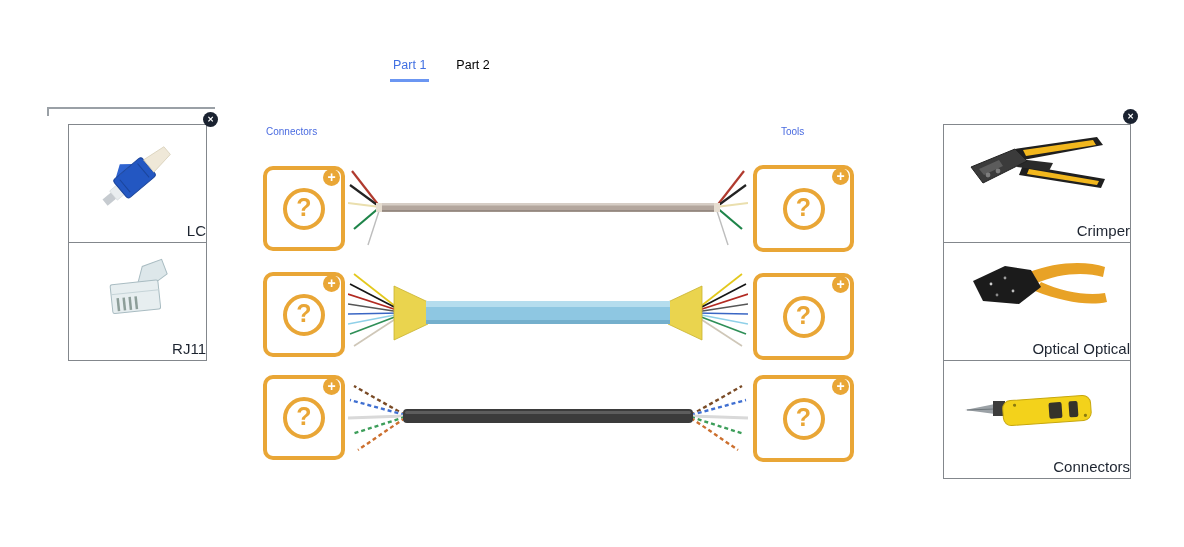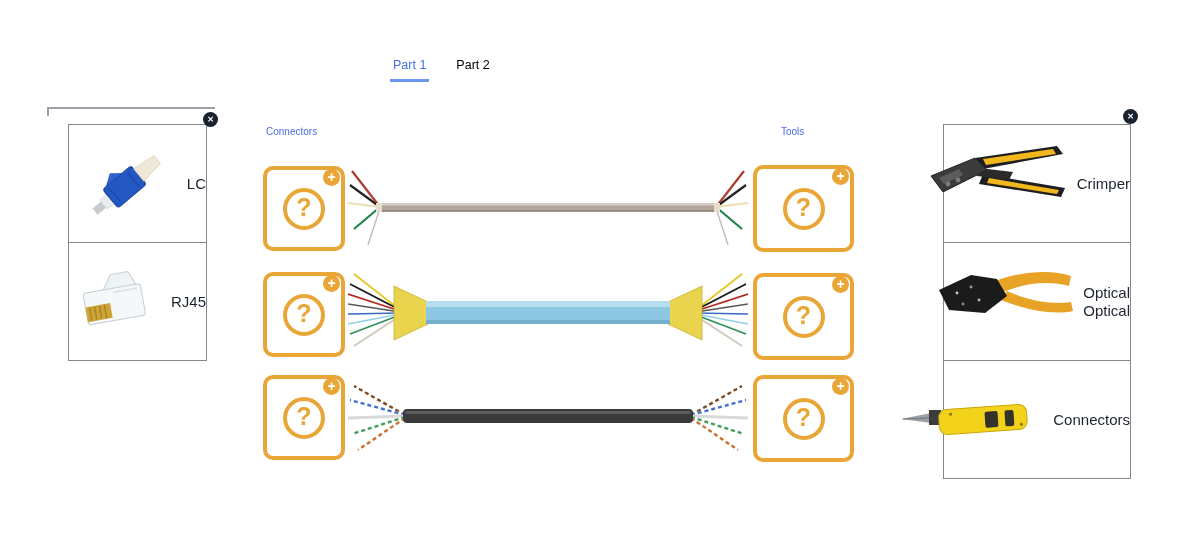--- a/index.html
+++ b/index.html
@@ -16,21 +16,21 @@
                 border-top:2px solid #9aa0a6;border-left:2px solid #9aa0a6;}
   .close-btn{position:absolute;width:15px;height:15px;border-radius:50%;background:#1a2230;
              color:#fff;font-size:8px;line-height:15px;text-align:center;font-weight:bold;
              cursor:pointer;z-index:5;}
   .close-left{left:203px;top:112px;}
   .close-right{left:1123px;top:109px;}
   .stack{position:absolute;top:124px;}
   .stack-left{left:68px;width:139px;}
   .stack-right{left:915px;width:188px;padding-left:28px;}
   .card{box-sizing:border-box;height:119px;border:1px solid #83878c;background:#fff;
-        display:flex;flex-direction:row;align-items:center;justify-content:flex-end;
+        display:flex;flex-direction:column;align-items:flex-end;justify-content:flex-end;
         padding:3px 0 2px 0;cursor:grab;}
   .card + .card{margin-top:-1px;}
   .card .img{flex:1;display:flex;align-items:center;justify-content:center;width:100%;}
   .card-label{font-size:15px;color:#1d2430;line-height:18px;}
 
   
   .col-label{position:absolute;font-size:10px;color:#4a6be0;}
   .col-label.connectors{left:266px;top:126px;}
   .col-label.tools{left:740px;top:126px;margin-left:41px;}
 
@@ -80,33 +80,32 @@
             <line x1="62" y1="37" x2="62" y2="55" stroke="#1b459c" stroke-width="1"></line>
             <polygon points="69,38 93,41 93,51 69,54" fill="#efe8d8" stroke="#d9d1bb" stroke-width="0.8"></polygon>
           </g>
         </svg>
       </div>
       <div class="card-label">LC</div>
     </div>
     <div class="card">
       <div class="img">
         <svg width="110" height="92" viewBox="0 0 110 92">
-          <g transform="rotate(-10 55 46)">
-            <polygon points="44,33 54,18 72,18 78,33" fill="#eef3f5" stroke="#c3ced4" stroke-width="1"></polygon>
-            <rect x="24" y="32" width="58" height="32" rx="3" fill="#f5f8f9" stroke="#c3ced4" stroke-width="1"></rect>
-            <rect x="24" y="46" width="25" height="15" fill="#cda43a"></rect>
-            <line x1="28" y1="47" x2="28" y2="60" stroke="#a5821c" stroke-width="1.3"></line>
-            <line x1="33" y1="47" x2="33" y2="60" stroke="#a5821c" stroke-width="1.3"></line>
-            <line x1="38" y1="47" x2="38" y2="60" stroke="#a5821c" stroke-width="1.3"></line>
-            <line x1="43" y1="47" x2="43" y2="60" stroke="#a5821c" stroke-width="1.3"></line>
-            <line x1="54" y1="36" x2="78" y2="36" stroke="#dde5e8" stroke-width="2"></line>
+          <g transform="rotate(-6 55 46)">
+            <polygon points="56,36 62,20 82,15 86,30 76,36" fill="#dde7ea" stroke="#a9bcc2" stroke-width="1"></polygon>
+            <rect x="28" y="35" width="48" height="29" rx="2" fill="#e7eef0" stroke="#a9bcc2" stroke-width="1"></rect>
+            <line x1="28" y1="45" x2="76" y2="45" stroke="#c6d4d8" stroke-width="1"></line>
+            <rect x="33" y="49" width="2.5" height="13" fill="#8d9e99"></rect>
+            <rect x="39" y="49" width="2.5" height="13" fill="#8d9e99"></rect>
+            <rect x="45" y="49" width="2.5" height="13" fill="#8d9e99"></rect>
+            <rect x="51" y="49" width="2.5" height="13" fill="#8d9e99"></rect>
           </g>
         </svg>
       </div>
-      <div class="card-label">RJ45</div>
+      <div class="card-label">RJ11</div>
     </div>
   </div>
 
   <div class="col-label connectors">Connectors</div>
   <div class="col-label tools">Tools</div>
 
   <div class="dropzone dz-l r1">
     <div class="qmark">?</div>
     <div class="plus-badge">+</div>
   </div>

